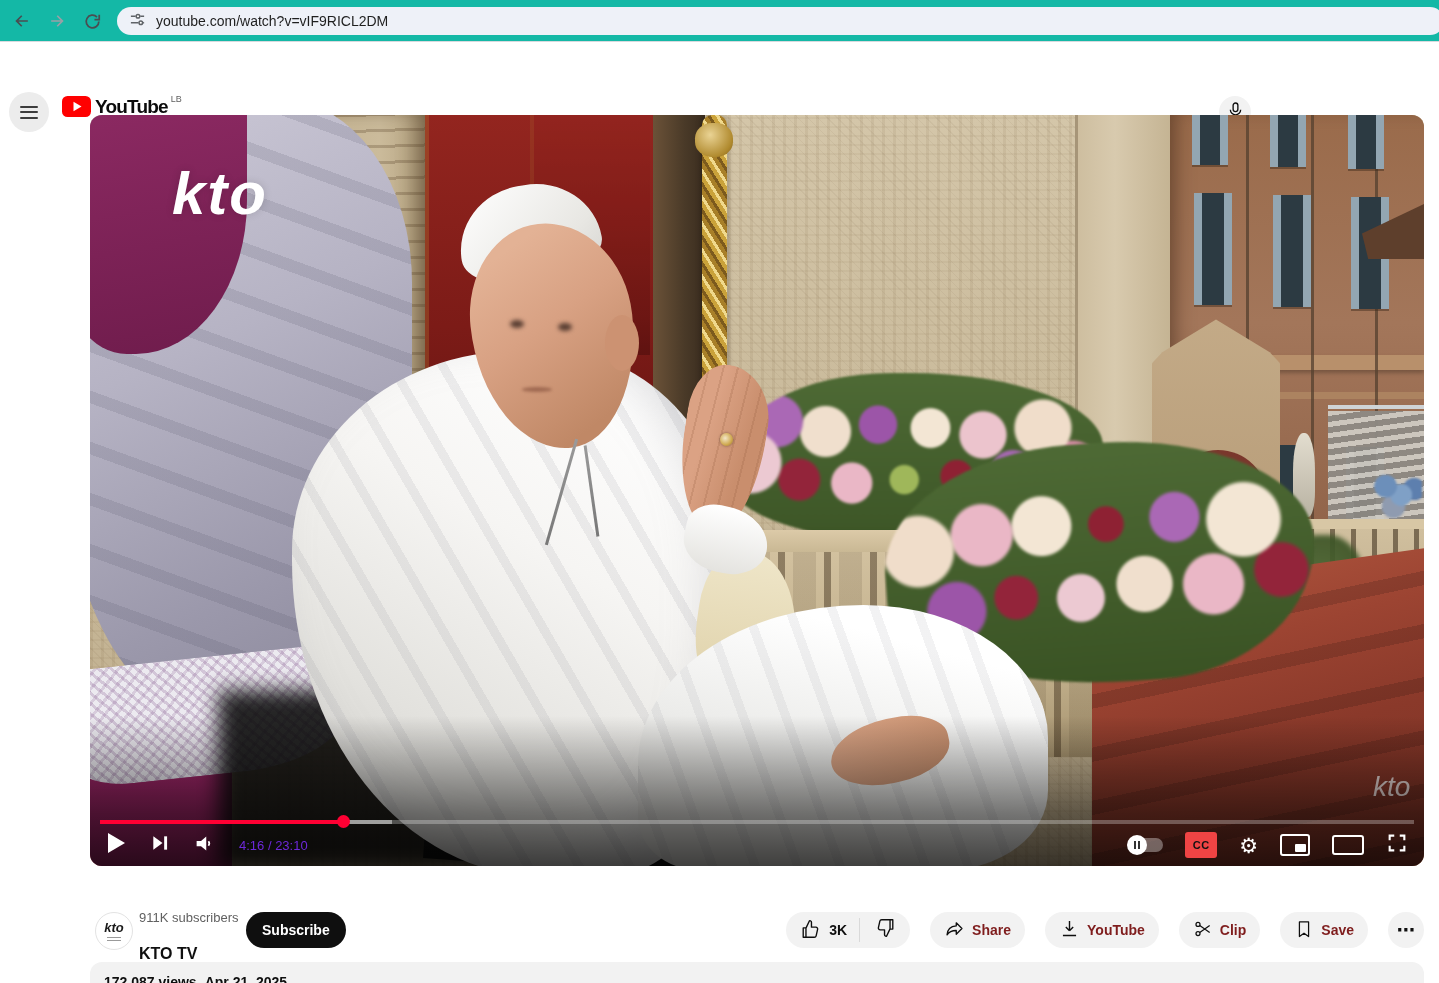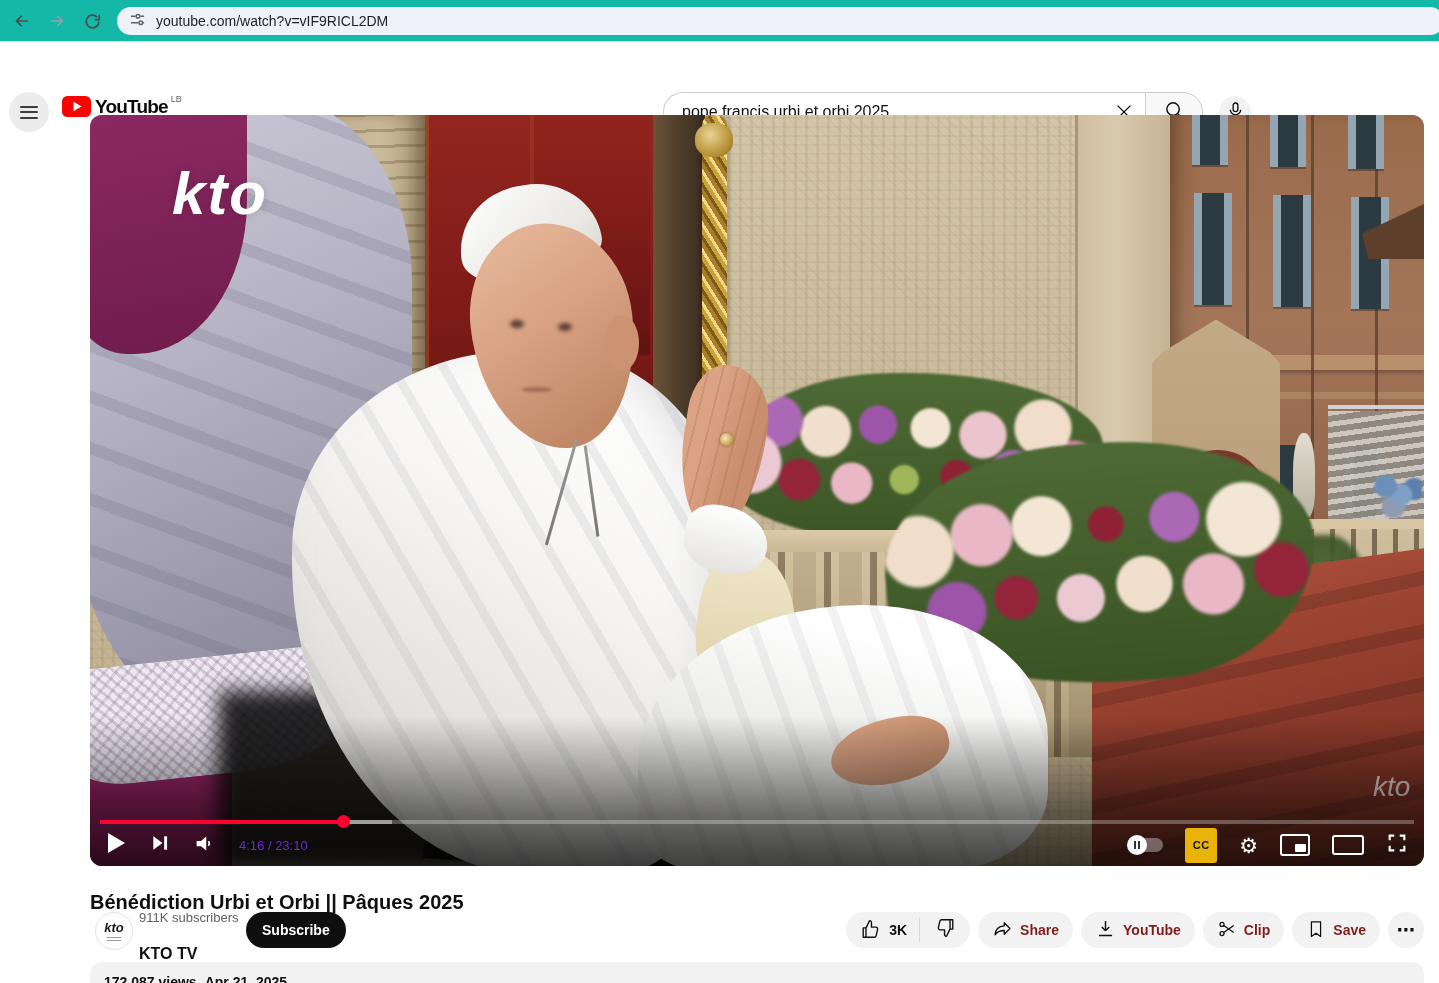--- a/index.html
+++ b/index.html
@@ -190,40 +190,40 @@
   .buffered{left:0;top:0;width:292px;height:4px;background:rgba(255,255,255,.45);position:absolute;}
   .played{left:0;top:0;width:244px;height:4px;background:#ff0033;position:absolute;}
   .scrub-dot{left:247px;top:700px;width:13px;height:13px;border-radius:50%;background:#ff0033;}
   .lc{left:16px;top:712px;height:36px;display:flex;align-items:center;gap:24px;}
   .rc{right:16px;top:712px;height:36px;display:flex;align-items:center;gap:22px;}
   .time-text{font-size:13px;color:#6d28d9;white-space:nowrap;}
   .ap-track{width:34px;height:14px;background:rgba(255,255,255,.35);border-radius:7px;position:relative;}
   .ap-knob{position:absolute;left:-2px;top:-3px;width:20px;height:20px;background:#fff;border-radius:50%;
       display:flex;align-items:center;justify-content:center;gap:2px;}
   .ap-knob i{width:2px;height:8px;background:#333;}
-  .cc-badge{min-width:28px;height:35px;background:#eab308;border-radius:3px;color:#111;font-size:11px;font-weight:700;
+  .cc-badge{min-width:28px;height:26px;background:#ef4444;border-radius:3px;color:#111;font-size:11px;font-weight:700;
       display:flex;align-items:center;justify-content:center;letter-spacing:.5px;padding:0 2px;}
   .gear-glyph{font-size:21px;color:#fff;line-height:1;}
   .mini-ic{width:26px;height:18px;border:2px solid #fff;border-radius:3px;position:relative;}
   .mini-ic::after{content:"";position:absolute;right:2px;bottom:2px;width:11px;height:8px;background:#fff;border-radius:1px;}
   .thea-ic{width:28px;height:16px;border:2px solid #fff;border-radius:3px;}
 
   
   .vid-title{position:absolute;left:90px;top:878px;font-size:20px;font-weight:700;color:#0f0f0f;}
   .avatar{position:absolute;left:95px;top:912px;width:38px;height:38px;border-radius:50%;background:#fff;
       border:1px solid #e3e3e3;box-sizing:border-box;display:flex;flex-direction:column;align-items:center;justify-content:center;}
   .avatar .kto-txt{font-size:13px;font-weight:700;font-style:italic;color:#1a1a1a;line-height:12px;}
   .avatar .kto-sub{width:14px;height:5px;margin-top:2px;background:
       repeating-linear-gradient(0deg,#9a9a9a 0 1px,transparent 1px 2.5px);}
   .ch-name{position:absolute;left:139px;top:913px;font-size:16px;font-weight:700;color:#0f0f0f;margin-top:32px;}
   .ch-subs{position:absolute;left:139px;top:910px;font-size:13px;color:#606060;}
   .subscribe{position:absolute;left:246px;top:912px;height:36px;border-radius:18px;background:#0f0f0f;color:#fff;
       font-size:14px;font-weight:600;display:flex;align-items:center;padding:0 16px;border:none;
       font-family:"Liberation Sans","DejaVu Sans",sans-serif;}
-  .actions{position:absolute;right:15px;top:912px;height:36px;display:flex;align-items:center;gap:8px;}
+  .actions{position:absolute;right:15px;top:912px;height:36px;display:flex;align-items:center;gap:20px;}
   .pill{height:36px;border-radius:18px;background:#f2f2f2;display:flex;align-items:center;gap:7px;
       padding:0 14px;font-size:14px;font-weight:600;color:#7f1d1d;border:none;
       font-family:"Liberation Sans","DejaVu Sans",sans-serif;}
   .like-group{height:36px;border-radius:18px;background:#f2f2f2;display:flex;align-items:center;}
   .like-seg{display:flex;align-items:center;gap:7px;padding:0 12px 0 14px;height:100%;font-size:14px;font-weight:600;}
   .dislike-seg{display:flex;align-items:center;padding:0 14px;height:100%;}
   .seg-divider{width:1px;height:24px;background:#d9d9d9;}
   .more-btn{width:36px;height:36px;border-radius:50%;background:#f2f2f2;display:flex;align-items:center;
       justify-content:center;font-size:18px;font-weight:700;color:#0f0f0f;letter-spacing:1px;}
   .desc-box{position:absolute;left:90px;top:962px;width:1334px;height:40px;box-sizing:border-box;background:#f2f2f2;
@@ -272,38 +272,20 @@
     </div>
     <div class="yt-logo" data-interactable="true">
       <span data-interactable="false">
         <svg width="29" height="21" viewBox="0 0 29 21">
             <rect width="29" height="21" rx="5.5" fill="#ff0000"></rect>
             <path d="M11.5 5.8l8 4.7-8 4.7z" fill="#fff"></path>
           </svg>
       </span>
       <span class="yt-word" data-interactable="false">YouTube</span>
       <span class="yt-cc" data-interactable="false">LB</span>
-    </div>
-    <div class="search" data-interactable="false">
-      <div class="search-box" data-interactable="true">
-        <input type="text" data-interactable="true" value="pope francis urbi et orbi 2025" style="">
-        <span class="clear-btn" data-interactable="true">
-          <svg width="22" height="22" viewBox="0 0 24 24">
-              <path d="M5 5l14 14M19 5L5 19" stroke="#030303" stroke-width="1.4"></path>
-            </svg>
-        </span>
-      </div>
-      <div class="search-btn" data-interactable="true">
-        <span data-interactable="false">
-          <svg width="23" height="23" viewBox="0 0 24 24" fill="none" stroke="#0f0f0f" stroke-width="1.5">
-              <circle cx="10.5" cy="10.5" r="6.5"></circle>
-              <path d="M15.3 15.3L21 21"></path>
-            </svg>
-        </span>
-      </div>
     </div>
     <div class="mic-btn" data-interactable="true">
       <span data-interactable="false">
         <svg width="19" height="19" viewBox="0 0 24 24" fill="none" stroke="#0f0f0f" stroke-width="1.7">
           <rect x="9" y="2.5" width="6" height="11" rx="3"></rect>
           <path d="M5.5 11a6.5 6.5 0 0 0 13 0M12 17.5V21M8.5 21h7"></path>
         </svg>
       </span>
     </div>
   </div>
@@ -417,21 +399,20 @@
       <span class="mini-ic" data-interactable="true"></span>
       <span class="thea-ic" data-interactable="true"></span>
       <span data-interactable="true">
         <svg width="22" height="22" viewBox="0 0 24 24" fill="none" stroke="#fff" stroke-width="2.3">
             <path d="M4 9V4h5M15 4h5v5M20 15v5h-5M9 20H4v-5"></path>
           </svg>
       </span>
     </div>
   </div>
 
-  <h1 class="vid-title" data-interactable="false">Bénédiction Urbi et Orbi || Pâques 2025</h1>
 
   <div class="avatar" data-interactable="true">
     <span class="kto-txt" data-interactable="false">kto</span>
     <span class="kto-sub" data-interactable="false"></span>
   </div>
   <div class="ch-name" data-interactable="true">KTO TV</div>
   <div class="ch-subs" data-interactable="false">911K subscribers</div>
   <button class="subscribe" data-interactable="true">Subscribe</button>
 
   <div class="actions" data-interactable="false">

